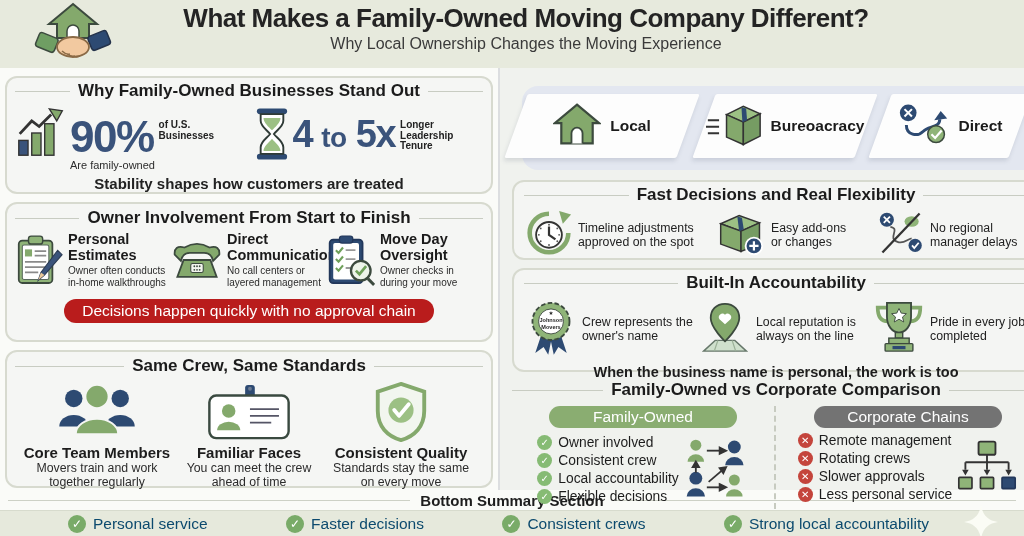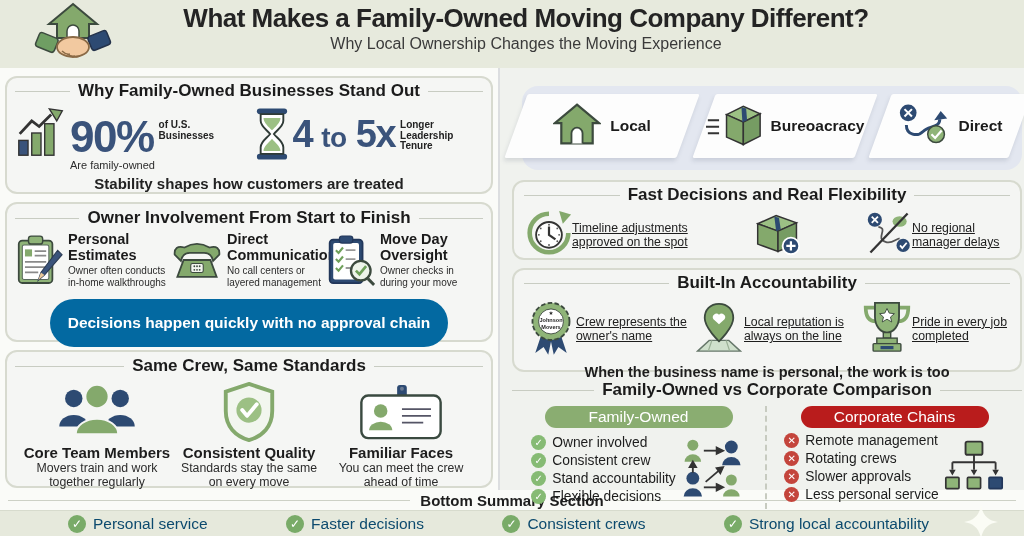--- a/index.html
+++ b/index.html
@@ -35,21 +35,21 @@
   .stat-sub { font-size:11px; color:#2c2c2c; margin-top:1px; }
   .p1-footer { text-align:center; font-size:15px; font-weight:bold; color:#222; margin-top:4px; }
 
   
   .p2 { margin-top:8px; height:140px; padding:4px 8px 0 8px; }
   .tri-row { display:flex; justify-content:space-between; margin-top:4px; padding:0 2px; }
   .owner-item { display:flex; gap:5px; width:154px; }
   .owner-item .txt { width:106px; }
   .item-title { font-size:14.5px; font-weight:bold; line-height:1.08; color:#1b1b1b; }
   .item-desc { font-size:10px; line-height:1.12; color:#2c2c2c; margin-top:2px; }
-  .pill { background:#0369a1; color:#fff; font-weight:bold; font-size:15.5px; border-radius:999px; padding:15px 18px; width:fit-content; margin:7px auto 0 auto; }
+  .pill { background:#b91c1c; color:#fff; font-weight:normal; font-size:15.5px; border-radius:999px; padding:3px 18px; width:fit-content; margin:7px auto 0 auto; }
 
   
   .p3 { margin-top:8px; height:138px; padding:4px 8px 0 8px; }
   .crew-row { display:flex; justify-content:flex-end; margin-top:4px; padding:0 6px; }
   .crew-item { width:158px; text-align:center; }
   .crew-item .icon-box { height:64px; display:flex; align-items:center; justify-content:center; }
   .crew-title { font-size:15px; font-weight:bold; }
   .crew-desc { font-size:12.3px; line-height:1.12; color:#2c2c2c; margin-top:1px; }
 
   
@@ -58,21 +58,21 @@
   .banner { position:absolute; top:8px; height:64px; background:#fdfdfd; box-shadow:0 3px 4px rgba(90,100,120,.18); transform:skewX(-20deg); border-radius:2px; }
   .banner-inner { transform:skewX(20deg); height:100%; display:flex; align-items:center; justify-content:center; gap:9px; }
   .banner-label { font-size:15.5px; font-weight:bold; color:#1b1b1b; }
   .b1 { left:4px; width:172px; }
   .b2 { left:192px; width:162px; }
   .b3 { left:368px; width:140px; }
 
   
   .pf { margin-top:10px; height:80px; padding:3px 10px 0 10px; background:#f4f5f3; }
   .mini-row { display:flex; align-items:center; justify-content:space-between; margin-top:5px; padding:0 2px; }
-  .mini-item { display:flex; align-items:center; gap:0;text-decoration:underline; }
+  .mini-item { display:flex; align-items:center; gap:6px; }
   .mini-text { font-size:12.3px; line-height:1.15; color:#222; }
   .w118 { width:118px; } .w86 { width:86px; } .w96 { width:96px; }
 
   
   .pa { margin-top:8px; height:104px; padding:3px 10px 0 10px; background:#f4f5f3; }
   .pa-footer { text-align:center; font-size:14.5px; font-weight:bold; margin-top:4px; }
 
   
   .comparison { margin-top:8px; }
   .comp-body { display:flex; margin-top:6px; }
@@ -245,42 +245,42 @@
                 <path d="M51 46 a15 12 0 0 1 30 0 z" fill="#2d4a72"></path>
                 <circle cx="42" cy="15" r="12" fill="#84a96c" stroke="#f5f6f4" stroke-width="2"></circle>
                 <path d="M20 54 a22 16 0 0 1 44 0 z" fill="#84a96c" stroke="#f5f6f4" stroke-width="2"></path>
               </svg>
             </div>
             <div class="crew-title">Core Team Members</div>
             <div class="crew-desc">Movers train and work together regularly</div>
           </div>
           <div class="crew-item">
             <div class="icon-box">
-              <svg width="56" height="60" viewBox="0 0 56 62">
-                <path d="M28 2 L52 10 V30 C52 46 42 56 28 60 C14 56 4 46 4 30 V10 Z" fill="#f2f6ef" stroke="#84a96c" stroke-width="4"></path>
-                <circle cx="28" cy="29" r="13" fill="#9cc084"></circle>
-                <path d="M21 29 l5 6 10-12" stroke="#fff" stroke-width="4" fill="none" stroke-linecap="round" stroke-linejoin="round"></path>
-              </svg>
-            </div>
-            <div class="crew-title">Consistent Quality</div>
-            <div class="crew-desc">Standards stay the same on every move</div>
-          </div>
-          <div class="crew-item">
-            <div class="icon-box">
               <svg width="86" height="58" viewBox="0 0 88 60">
                 <rect x="40" y="2" width="10" height="15" rx="3" fill="#2d4a72"></rect>
                 <circle cx="45" cy="6" r="2" fill="#6a7a92"></circle>
                 <rect x="3" y="13" width="82" height="44" rx="7" fill="#fff" stroke="#3a4a40" stroke-width="2.5"></rect>
                 <circle cx="23" cy="29" r="7" fill="#84a96c"></circle>
                 <path d="M11 49 a12 9 0 0 1 24 0 z" fill="#84a96c"></path>
                 <path d="M45 27 h30 M45 34 h30 M45 41 h22" stroke="#556" stroke-width="2" fill="none"></path>
               </svg>
             </div>
             <div class="crew-title">Familiar Faces</div>
             <div class="crew-desc">You can meet the crew ahead of time</div>
+          </div>
+          <div class="crew-item">
+            <div class="icon-box">
+              <svg width="56" height="60" viewBox="0 0 56 62">
+                <path d="M28 2 L52 10 V30 C52 46 42 56 28 60 C14 56 4 46 4 30 V10 Z" fill="#f2f6ef" stroke="#84a96c" stroke-width="4"></path>
+                <circle cx="28" cy="29" r="13" fill="#9cc084"></circle>
+                <path d="M21 29 l5 6 10-12" stroke="#fff" stroke-width="4" fill="none" stroke-linecap="round" stroke-linejoin="round"></path>
+              </svg>
+            </div>
+            <div class="crew-title">Consistent Quality</div>
+            <div class="crew-desc">Standards stay the same on every move</div>
           </div>
         </div>
       </div>
     </div>
 
     <div class="col-right">
 
       <div class="banner-zone">
         <div class="banner-backdrop"></div>
         <div class="banner b1">
@@ -355,20 +355,21 @@
             <span>
               <svg width="48" height="46" viewBox="0 0 52 48">
                 <polygon points="4,14 24,5 46,13 26,22" fill="#9cc084" stroke="#333" stroke-width="1.6"></polygon>
                 <polygon points="4,14 26,22 26,44 4,36" fill="#84a96c" stroke="#333" stroke-width="1.6"></polygon>
                 <polygon points="46,13 26,22 26,44 46,36" fill="#769c63" stroke="#333" stroke-width="1.6"></polygon>
                 <polygon points="22,6 27,7.5 29,20 24,22" fill="#2d4a72"></polygon>
                 <circle cx="40" cy="38" r="9" fill="#2d4a72" stroke="#fff" stroke-width="2"></circle>
                 <path d="M40 33 v10 M35 38 h10" stroke="#fff" stroke-width="2.4"></path>
               </svg>
             </span>
+            <div class="mini-text w86">Easy add-ons or changes</div>
           </div>
           <div class="mini-item">
             <span>
               <svg width="46" height="46" viewBox="0 0 52 48">
                 <circle cx="10" cy="9" r="8" fill="#2d4a72"></circle>
                 <path d="M6.5 5.5 l7 7 M13.5 5.5 l-7 7" stroke="#fff" stroke-width="2"></path>
                 <ellipse cx="38" cy="11" rx="8" ry="6" fill="#8fb478"></ellipse>
                 <path d="M14 17 C26 19 10 30 22 34 C29 37 33 31 38 30" stroke="#555" stroke-width="2" fill="none"></path>
                 <circle cx="42" cy="38" r="7.5" fill="#2d4a72"></circle>
                 <path d="M38.5 38 l2.5 3 5-6" stroke="#fff" stroke-width="2" fill="none"></path>
@@ -440,21 +441,21 @@
                 <li>
                     <span class="chk green">✓</span>
                     <span>Owner involved</span>
                   </li>
                 <li>
                     <span class="chk green">✓</span>
                     <span>Consistent crew</span>
                   </li>
                 <li>
                     <span class="chk green">✓</span>
-                    <span>Stand accountability</span>
+                    <span>Local accountability</span>
                   </li>
                 <li>
                     <span class="chk green">✓</span>
                     <span>Flexible decisions</span>
                   </li>
               </ul>
               <span>
                 <svg width="66" height="72" viewBox="0 0 72 76">
                   <circle cx="14" cy="12" r="6" fill="#84a96c"></circle>
                     <path d="M5 30 a9 8 0 0 1 18 0 z" fill="#84a96c"></path>
@@ -472,21 +473,21 @@
                     <line x1="14" y1="42" x2="14" y2="36"></line>
                       <path d="M10.5 36 l3.5 -6 3.5 6 z"></path>
                     <line x1="28" y1="52" x2="42" y2="40"></line>
                       <path d="M40 37 l7 -1 -3 6.5 z"></path>
                   </g>
                 </svg>
               </span>
             </div>
           </div>
           <div class="comp-col">
-            <div class="comp-pill" style="background:#b91c1c;">Corporate Chains</div>
+            <div class="comp-pill" style="background:#737373;">Corporate Chains</div>
             <div class="comp-lists">
               <ul class="comp-list">
                 <li>
                     <span class="chk red">✕</span>
                     <span>Remote management</span>
                   </li>
                 <li>
                     <span class="chk red">✕</span>
                     <span>Rotating crews</span>
                   </li>

